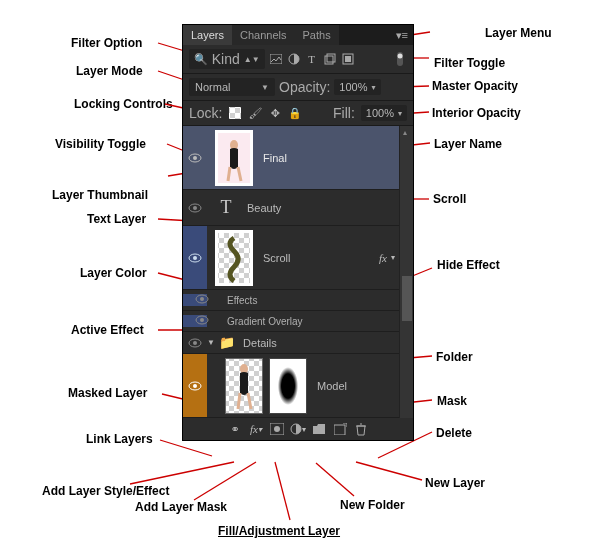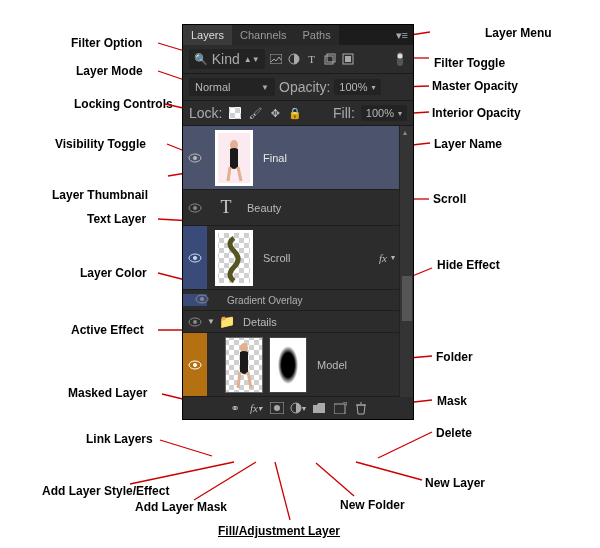--- a/index.html
+++ b/index.html
@@ -240,20 +240,29 @@
       <span class="tri" style="padding-right:18px;">▾</span>
     </div>
 
     <div class="subrow">
       <div style="width:0px;background:#3a4b7a;align-self:stretch;margin-left:-30px;margin-right:2px;padding:0 12px;">
         <svg width="14" height="10">
             <ellipse cx="7" cy="5" rx="6" ry="4" fill="none" stroke="#888"></ellipse>
             <circle cx="7" cy="5" r="2" fill="#888"></circle>
           </svg>
       </div>
+      <span style="padding-left:10px;">Effects</span>
+    </div>
+    <div class="subrow">
+      <div style="width:0px;background:#3a4b7a;align-self:stretch;margin-left:-30px;margin-right:2px;padding:0 12px;">
+        <svg width="14" height="10">
+            <ellipse cx="7" cy="5" rx="6" ry="4" fill="none" stroke="#888"></ellipse>
+            <circle cx="7" cy="5" r="2" fill="#888"></circle>
+          </svg>
+      </div>
       <span style="padding-left:10px;">Gradient Overlay</span>
     </div>
 
     <div class="layer" style="height:22px;padding:2px 0;">
       <div class="vis-col">
         <span class="eye">
             <svg width="14" height="10">
               <ellipse cx="7" cy="5" rx="6" ry="4" fill="none" stroke="#888"></ellipse>
               <circle cx="7" cy="5" r="2" fill="#888"></circle>
             </svg>

